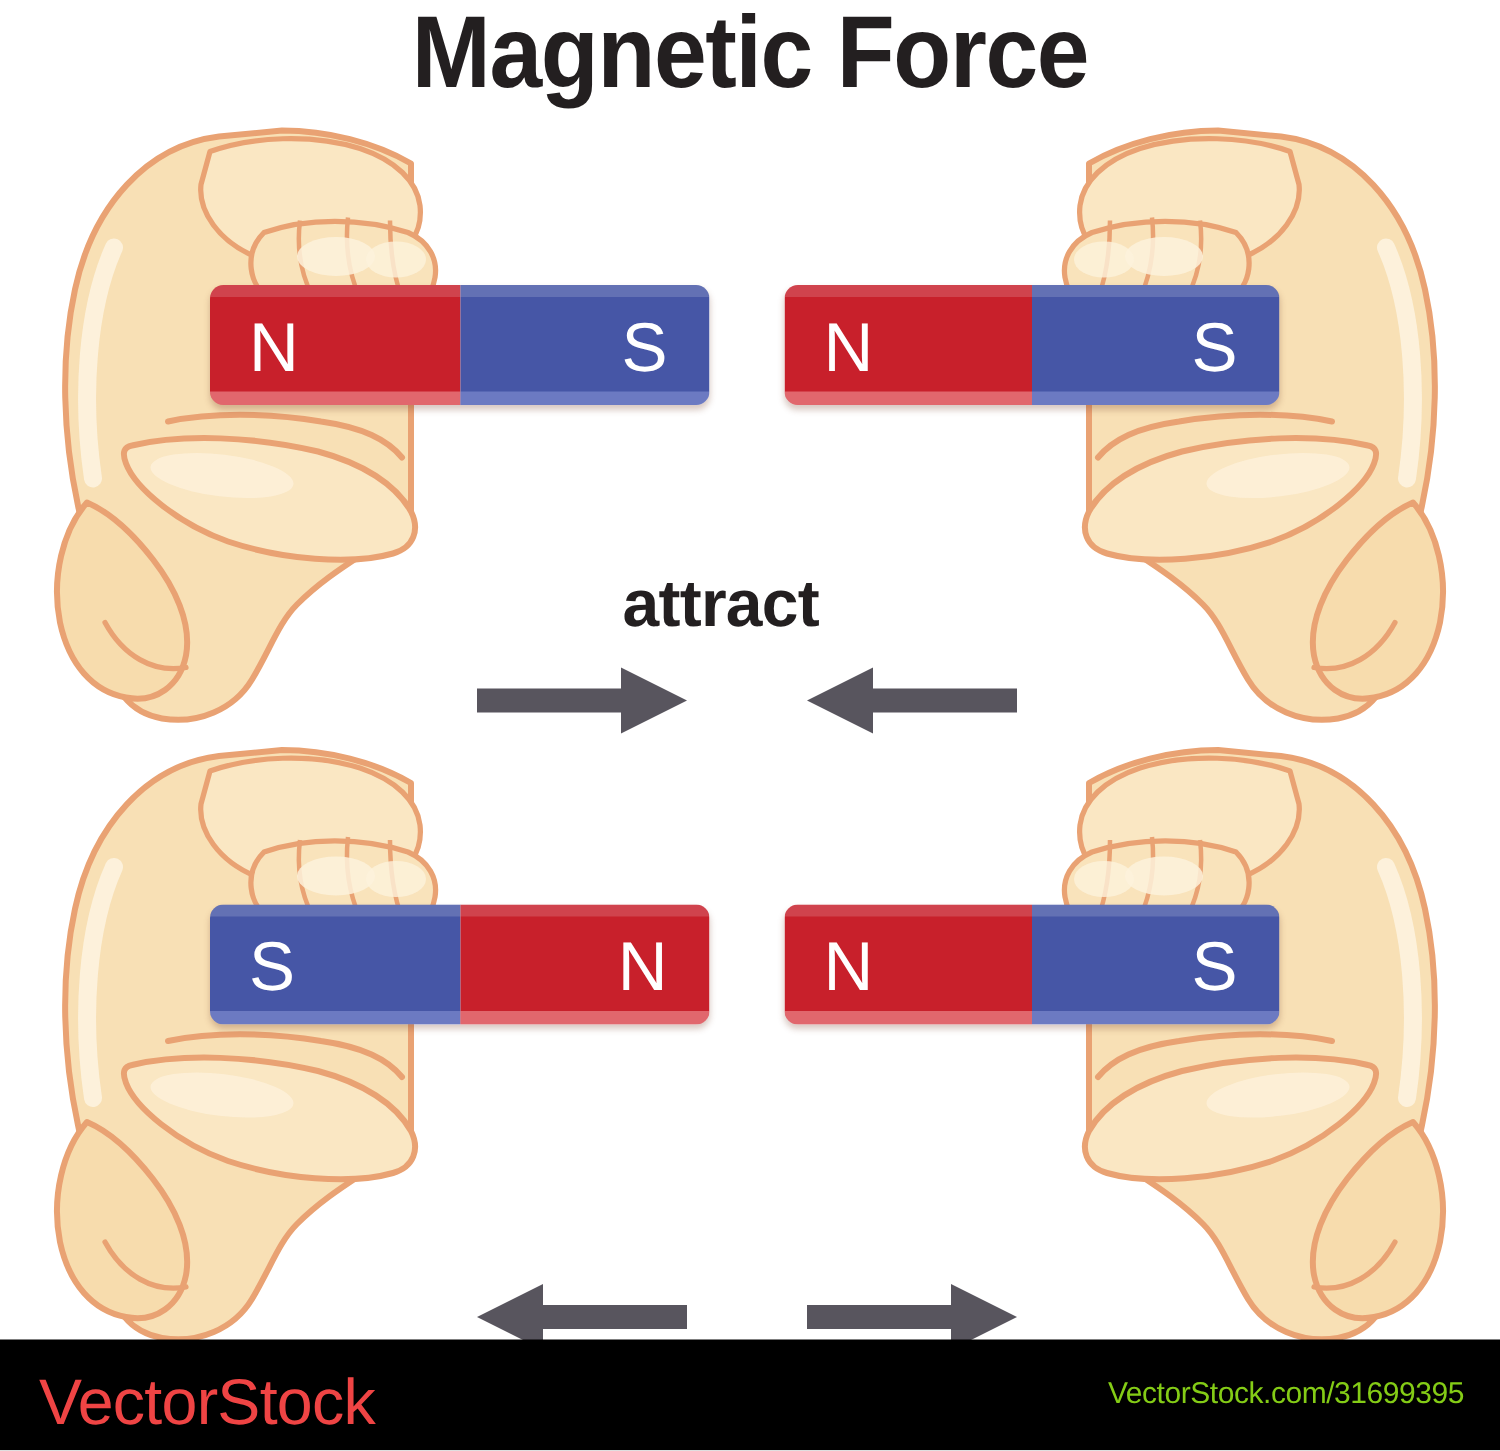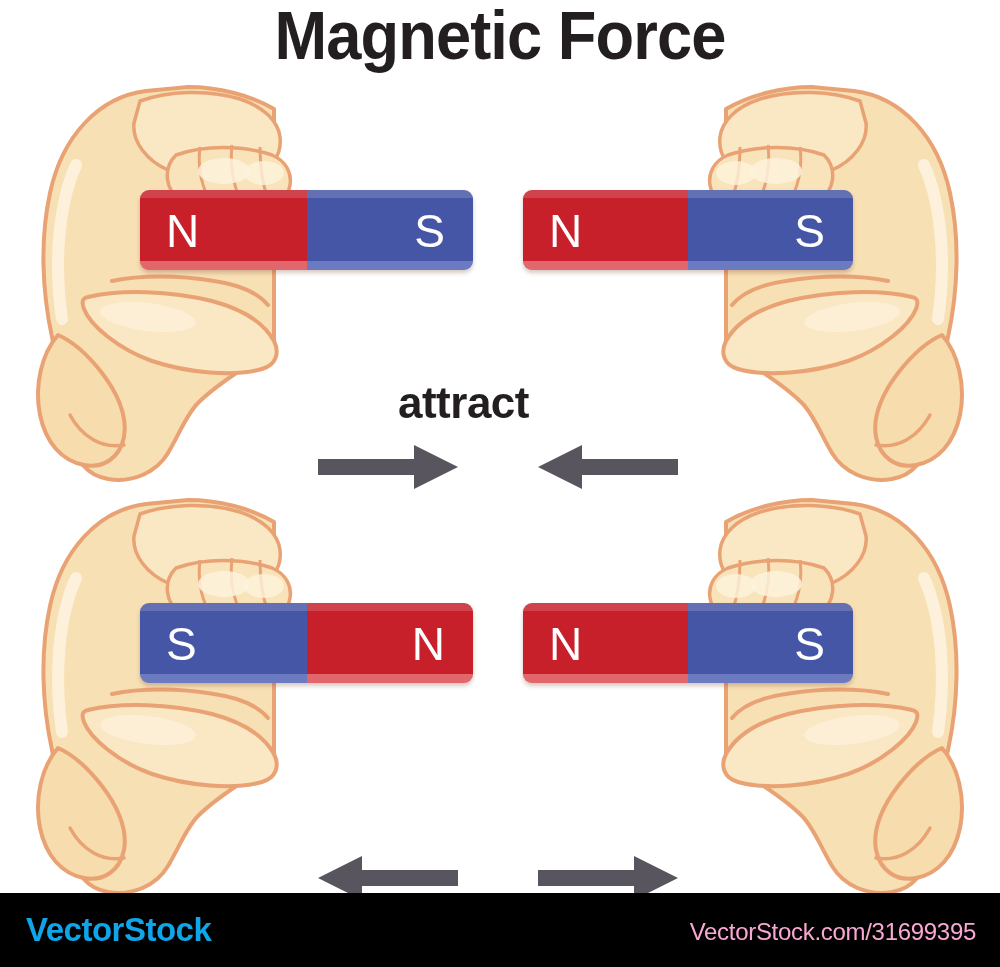--- a/index.html
+++ b/index.html
@@ -112,21 +112,21 @@
   .magnet.reversed .pole.north .pole-label { padding-right: 28px; padding-left: 0; text-align: right; }
 
   #magnet-top-left     { left: 140px; top: 105px; width: 333px; }
   #magnet-top-right    { left: 523px; top: 105px; width: 330px; }
   #magnet-bottom-left  { left: 140px; top: 105px; width: 333px; }
   #magnet-bottom-right { left: 523px; top: 105px; width: 330px; }
 
   
   .caption {
     position: absolute;
-    left: 0;
+    left: 17px;
     width: 927px;
     text-align: center;
     font-family: "Liberation Sans Narrow", "Liberation Sans", sans-serif;
     font-size: 44px;
     font-weight: bold;
     color: #231f20;
     letter-spacing: -0.5px;
   }
   #caption-attract { top: 293px; }
   #caption-repel   { top: 294px; }
@@ -148,33 +148,33 @@
     left: 0;
     bottom: 0;
     width: 1000px;
     height: 74px;
     background: #000000;
   }
   .footer .brand {
     position: absolute;
     left: 26px;
     top: 18px;
-    color: #0ea5e9;
+    color: #ef4444;
     font-family: "Liberation Sans Narrow", "Liberation Sans", sans-serif;
-    font-size: 33px;
-    font-weight: bold;
+    font-size: 43px;
+    font-weight: normal;
     letter-spacing: -0.5px;
   }
   .footer .url {
     position: absolute;
     right: 24px;
     top: 25px;
-    color: #f9a8d4;
+    color: #84cc16;
     font-family: "Liberation Sans Narrow", "Liberation Sans", sans-serif;
-    font-size: 24px;
+    font-size: 20px;
     letter-spacing: -0.3px;
   }
 </style>
 </head>
 <body>
 
 <svg width="0" height="0" style="position:absolute" aria-hidden="true">
   <defs>
 
     <g id="fist-shape">

